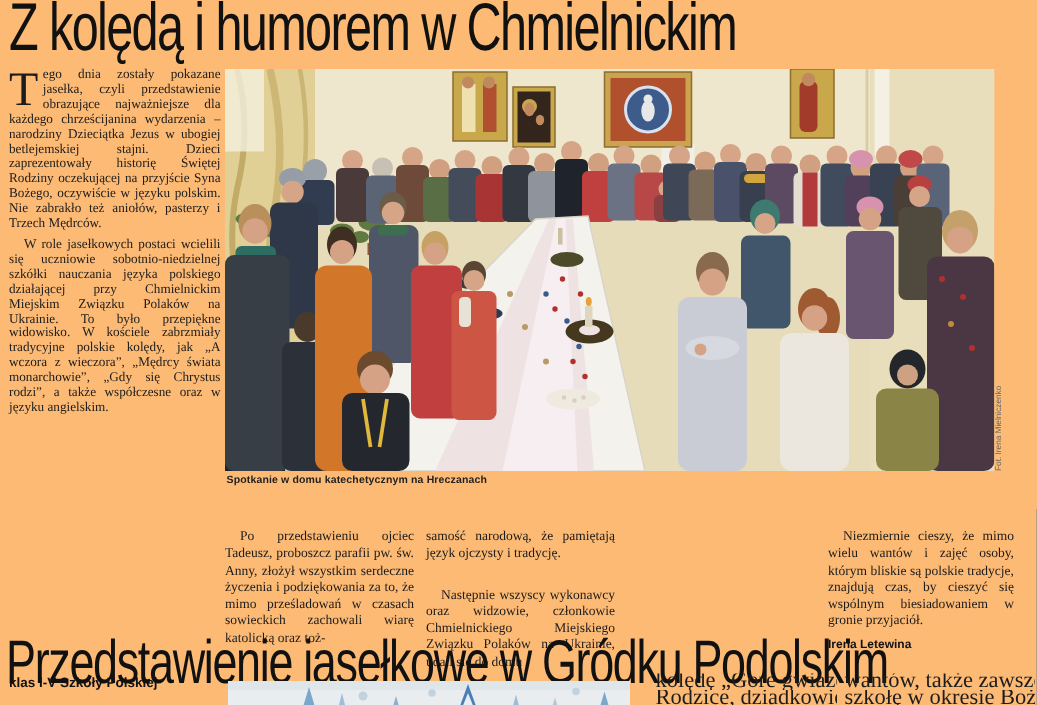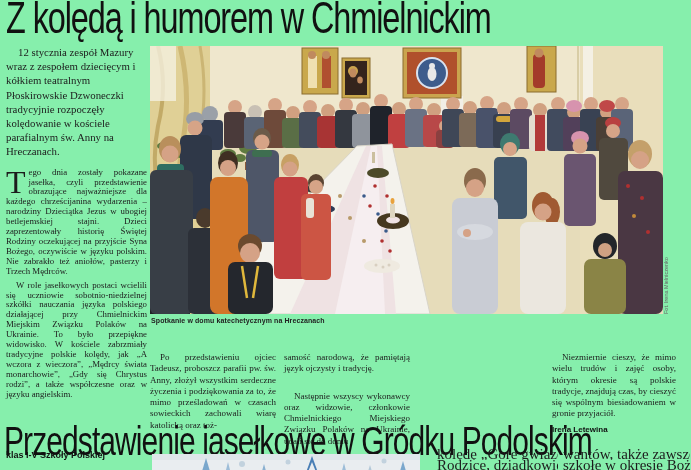--- a/index.html
+++ b/index.html
@@ -1,16 +1,16 @@
 <!DOCTYPE html>
 <html lang="pl"><head>
 <meta charset="utf-8">
 <style>
   html,body{margin:0;padding:0;background:#888;}
-  .page{position:relative;width:691px;height:470px;background:#86efac;overflow:hidden;
+  .page{position:relative;width:691px;height:470px;background:#fdba74;overflow:hidden;
         font-family:"Liberation Serif",serif;color:#1c1c1c;}
   .h1{position:absolute;left:6px;top:-7px;margin:0;font-family:"Liberation Sans",sans-serif;
       font-weight:400;font-size:45px;letter-spacing:-1.5px;white-space:nowrap;color:#111;
       transform:scaleX(.72);transform-origin:0 50%;top:-4px;line-height:44px;}
   .h2{position:absolute;left:4px;top:421px;margin:0;font-family:"Liberation Sans",sans-serif;
       font-weight:400;font-size:41px;letter-spacing:-1.2px;white-space:nowrap;color:#111;
       transform:scaleX(.73);transform-origin:0 50%;line-height:40px;}
   .col{position:absolute;text-align:justify;}
   .col p{margin:0 0 4px 0;}
   .col1{left:6px;top:45px;width:141px;}
@@ -40,21 +40,20 @@
   .colA div,.colB div{font-size:15px;line-height:11.3px;white-space:nowrap;overflow:hidden;}
 </style>
 </head>
 <body>
 
 <div class="page">
 
   <h1 class="h1">Z kolędą i humorem w Chmielnickim</h1>
 
   <div class="col col1">
-    <p class="lead">12 stycznia zespół Mazury wraz z zespołem dziecięcym i kółkiem teatralnym Płoskirowskie Dzwoneczki tradycyjnie rozpoczęły kolędowanie w kościele parafialnym św. Anny na Hreczanach.</p>
     <p class="bodyp"><span class="dropcap">T</span><span>ego dnia zostały pokazane jasełka, czyli przedstawienie obrazujące najważniejsze dla każdego chrześcijanina wydarzenia – narodziny Dzieciątka Jezus w ubogiej betlejemskiej stajni. Dzieci zaprezentowały historię Świętej Rodziny oczekującej na przyjście Syna Bożego, oczywiście w języku polskim. Nie zabrakło też aniołów, pasterzy i Trzech Mędrców.</span></p>
     <p class="bodyp indent">W role jasełkowych postaci wcielili się uczniowie sobotnio-niedzielnej szkółki nauczania języka polskiego działającej przy Chmielnickim Miejskim Związku Polaków na Ukrainie. To było przepiękne widowisko. W kościele zabrzmiały tradycyjne polskie kolędy, jak „A wczora z wieczora”, „Mędrcy świata monarchowie”, „Gdy się Chrystus rodzi”, a także współczesne oraz w języku angielskim.</p>
   </div>
 
   <div class="photo">
     <svg width="513" height="268" viewBox="0 0 513 268" xmlns="http://www.w3.org/2000/svg">
 
       <rect x="0" y="0" width="513" height="268" fill="#e6dcba"></rect>
       <rect x="0" y="0" width="513" height="95" fill="#efe7cd"></rect>
       <rect x="430" y="0" width="83" height="268" fill="#e9debb"></rect>
@@ -267,21 +266,21 @@
   <div class="caption">Spotkanie w domu katechetycznym na Hreczanach</div>
 
   <div class="col c2">
     <p class="indent">Po przedstawieniu ojciec Tadeusz, proboszcz parafii pw. św. Anny, złożył wszystkim serdeczne życzenia i podziękowania za to, że mimo prześladowań w czasach sowieckich zachowali wiarę katolicką oraz toż-</p>
   </div>
   <div class="col c3">
     <p>samość narodową, że pamiętają język ojczysty i tradycję.</p>
     <p class="indent">Następnie wszyscy wykonawcy oraz widzowie, członkowie Chmielnickiego Miejskiego Związku Polaków na Ukrainie, udali się do domu</p>
   </div>
   <div class="col c5">
-    <p class="indent">Niezmiernie cieszy, że mimo wielu trudów i zajęć osoby, którym okresie są polskie tradycje, znajdują czas, by cieszyć się wspólnym biesiadowaniem w gronie przyjaciół.</p>
+    <p class="indent">Niezmiernie cieszy, że mimo wielu wantów i zajęć osoby, którym bliskie są polskie tradycje, znajdują czas, by cieszyć się wspólnym biesiadowaniem w gronie przyjaciół.</p>
     <div class="byline">Irena Letewina</div>
   </div>
 
   <h2 class="h2">Przedstawienie jasełkowe w Gródku Podolskim</h2>
 
   <div class="leadB">
     <div>klas I-V Szkoły Polskiej</div>
   </div>
 
   <div class="photo2">

